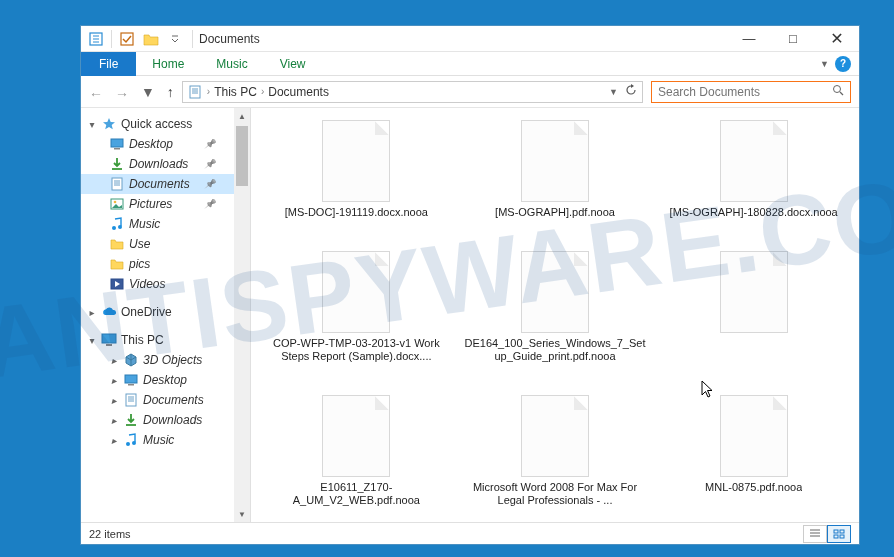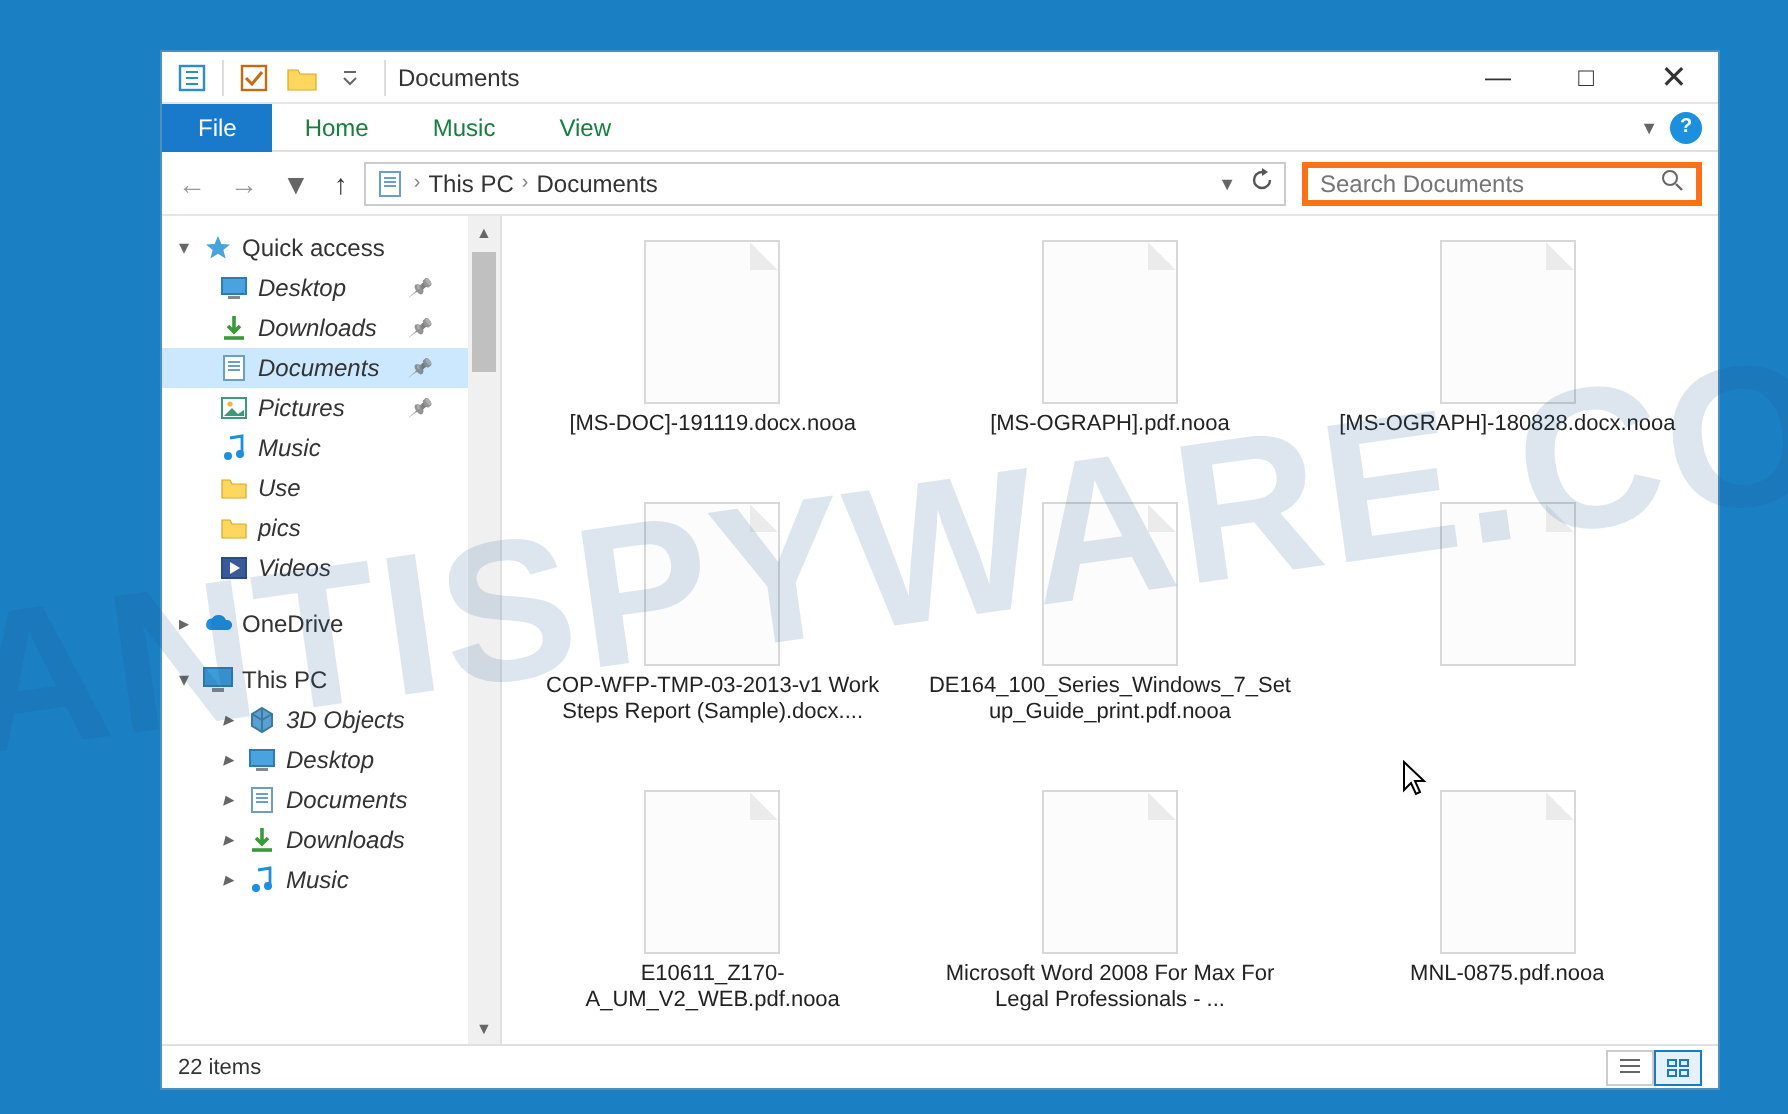--- a/index.html
+++ b/index.html
@@ -163,21 +163,21 @@
     .bc-controls {
       margin-left: auto;
       display: flex;
       align-items: center;
       gap: 6px;
       color: #666;
     }
     .search-wrap {
       width: 200px;
       height: 22px;
-      border: 3px solid #f97316;
+      border: 1px solid #f97316;
       display: flex;
       align-items: center;
       padding: 0 6px;
     }
     .search-input {
       flex: 1;
       border: none;
       outline: none;
       font-size: 12px;
       color: #999;

